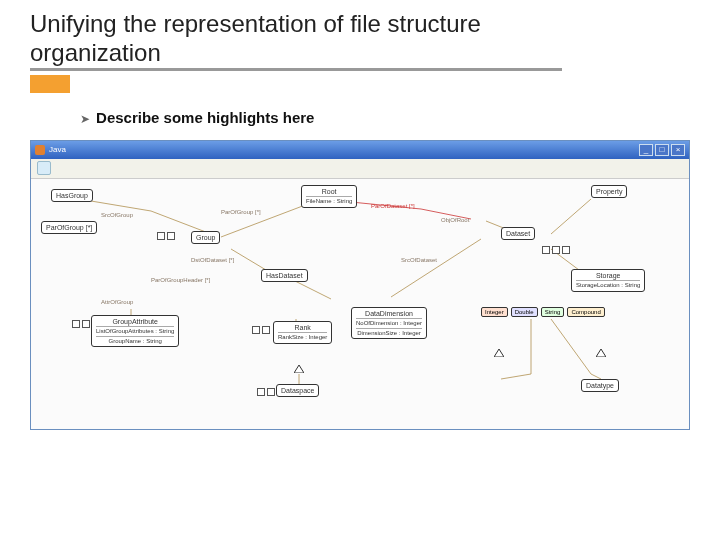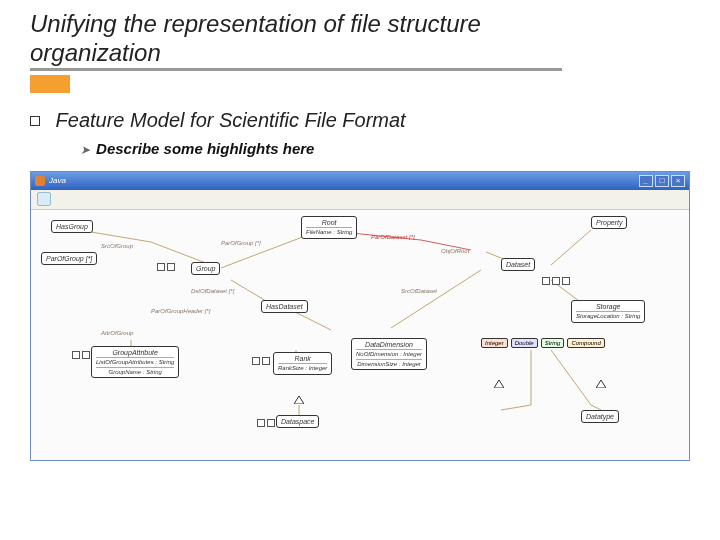--- a/index.html
+++ b/index.html
@@ -1,17 +1,17 @@
 <!DOCTYPE html>
 <html><head>
 <meta charset="utf-8">
 <style>
   * { box-sizing: border-box; margin: 0; padding: 0; }
   body { font-family: Arial, sans-serif; background: #fff; width: 720px; height: 540px; overflow: hidden; }
-  .slide { width: 592px; height: 540px; padding: 10px 30px; font-style: italic; }
+  .slide { width: 592px; height: 540px; padding: 10px 30px; }
   .title { font-size: 24px; color: #222; border-bottom: 3px solid #999; margin-bottom: 4px; line-height: 1.2; }
   .orange-bar { width: 40px; height: 18px; background: #f4a030; margin-bottom: 16px; }
   .feature-line { font-size: 20px; color: #222; margin-bottom: 8px; }
   .sq-bullet { display:inline-block; width:10px; height:10px; border:1px solid #333; margin-right:10px; vertical-align:middle;}
   .sub-list { margin-left: 50px; font-size: 15px; color: #111; margin-bottom: 14px;}
   .sub-list div { margin-bottom: 2px;}
   .arrow { color:#666; margin-right:6px; font-size: 12px;}
   .bold { font-weight: bold;}
   .app-window { border: 1px solid #6a8fbf; width: 660px; height: 290px; background: #fcfcfc; position: relative; font-size: 8px; }
   .titlebar { height: 18px; background: linear-gradient(#6b9de6,#2f62c0); color:#fff; display:flex; align-items:center; padding:0 4px; justify-content:space-between;}
@@ -35,24 +35,20 @@
   svg.wire path { stroke:#b09050; stroke-width:0.8; fill:none;}
   svg.wire path.red { stroke:#c33;}
 </style>
 </head>
 <body>
 
 <div class="slide">
   <div class="title">Unifying the representation of file structure organization</div>
   <div class="orange-bar"></div>
 
-  <div class="feature-line">
-    <span class="sq-bullet"></span>
-    <span>Feature Model for Scientific File Format</span>
-  </div>
   <div class="sub-list">
     <div><span class="arrow">➤</span><span class="bold">Describe some highlights here</span></div>
   </div>
 
   <div class="app-window">
     <div class="titlebar">
       <div class="titlebar-left">
         <span class="cup"></span>
         <span>Java</span>
       </div>

